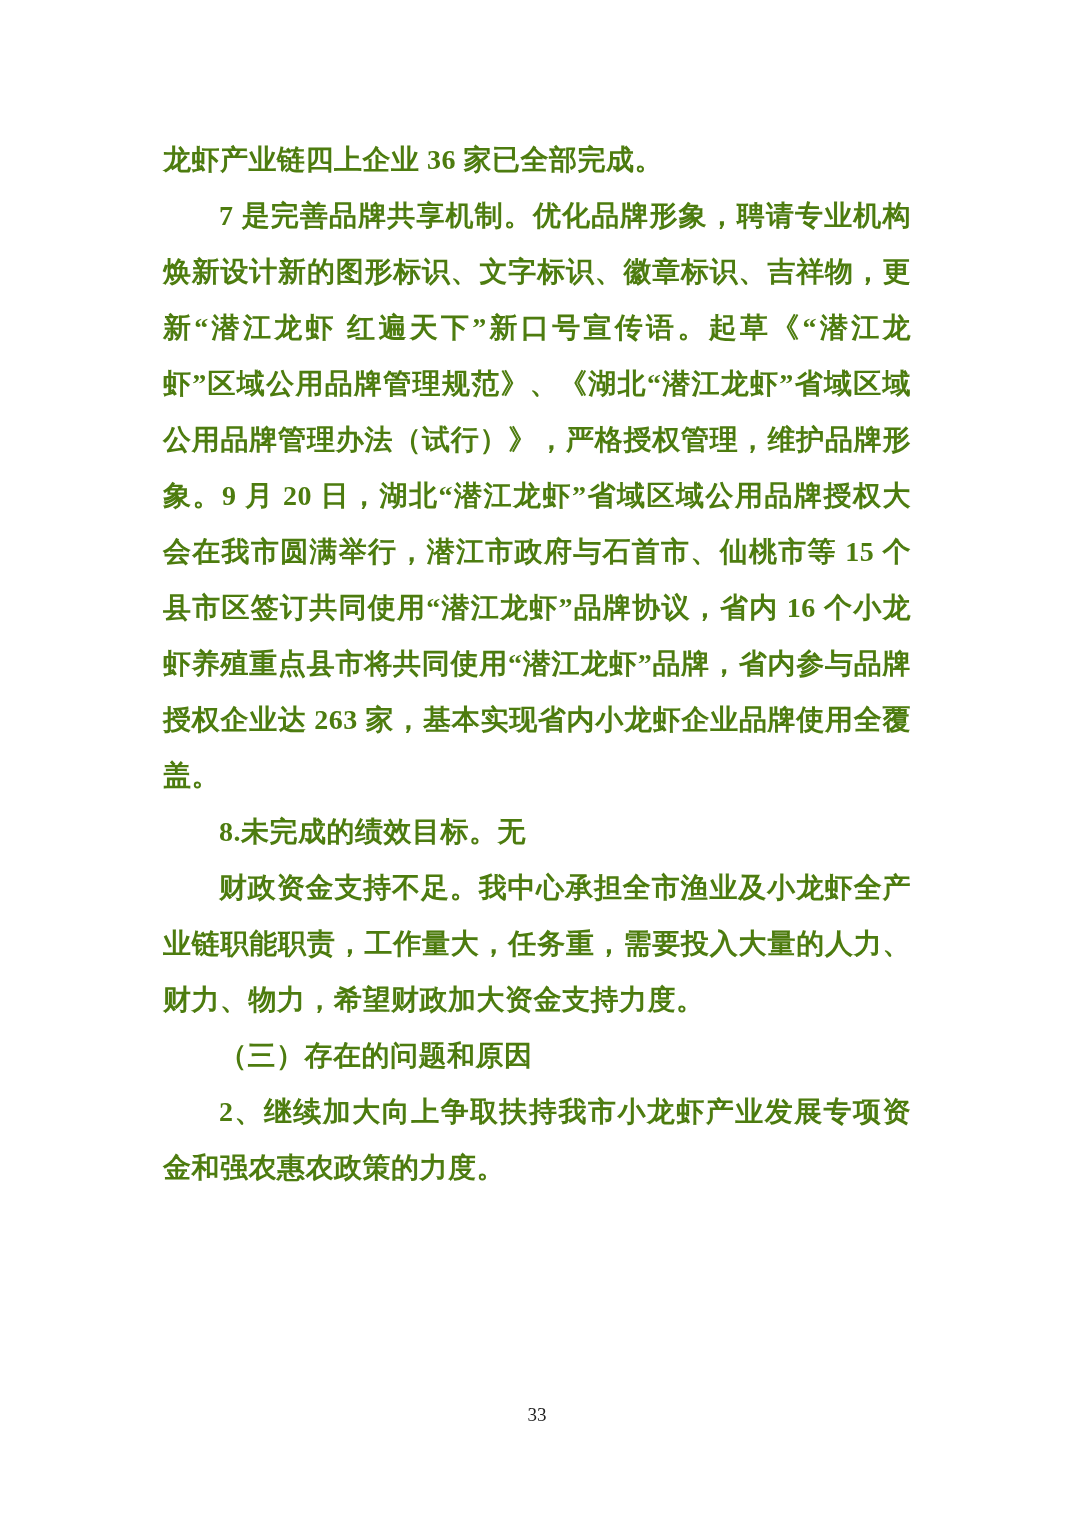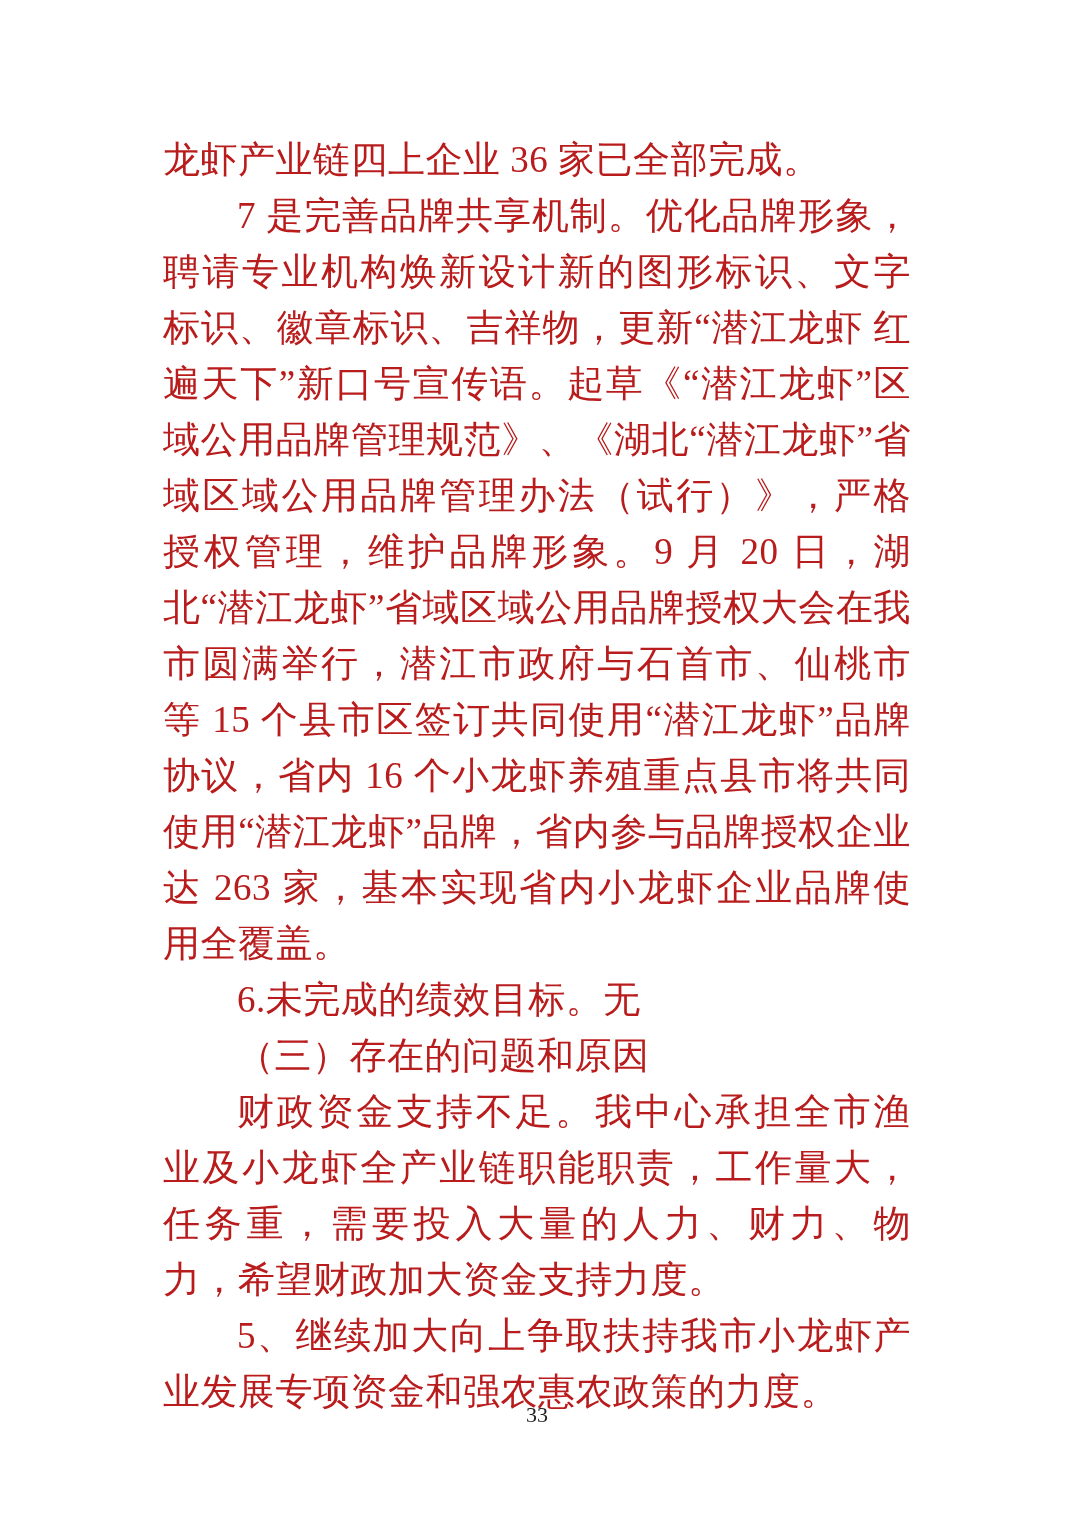--- a/index.html
+++ b/index.html
@@ -13,55 +13,56 @@
     height: 1520px;
     background: #ffffff;
     overflow: hidden;
   }
   .text-body {
     position: absolute;
     left: 163px;
     top: 132px;
     width: 748px;
     font-family: "Liberation Serif", "DejaVu Serif", serif;
-    font-size: 37px;
+    font-size: 28px;
     line-height: 56px;
-    color: #b91c1c;
+    color: #4d7c0f;
     text-align: justify;
     text-justify: inter-ideograph;
     letter-spacing: 0.5px;
+    font-weight: bold;
   }
   .para {
     margin: 0;
     padding: 0;
     text-indent: 2em;
   }
   .para.no-indent {
     text-indent: 0;
   }
   .footer {
     position: absolute;
     left: 0;
     right: 0;
     top: 1400px;
     text-align: center;
     font-family: "Liberation Serif", "DejaVu Serif", serif;
-    font-size: 22px;
+    font-size: 19px;
     line-height: 30px;
     color: #1f1f1f;
   }
 </style>
 </head>
 <body>
 
 <div class="page">
   <div class="text-body">
     <p class="para no-indent">龙虾产业链四上企业 36 家已全部完成。</p>
     <p class="para">7 是完善品牌共享机制。优化品牌形象，聘请专业机构焕新设计新的图形标识、文字标识、徽章标识、吉祥物，更新“潜江龙虾 红遍天下”新口号宣传语。起草《“潜江龙虾”区域公用品牌管理规范》、《湖北“潜江龙虾”省域区域公用品牌管理办法（试行）》，严格授权管理，维护品牌形象。9 月 20 日，湖北“潜江龙虾”省域区域公用品牌授权大会在我市圆满举行，潜江市政府与石首市、仙桃市等 15 个县市区签订共同使用“潜江龙虾”品牌协议，省内 16 个小龙虾养殖重点县市将共同使用“潜江龙虾”品牌，省内参与品牌授权企业达 263 家，基本实现省内小龙虾企业品牌使用全覆盖。</p>
-    <p class="para">6.未完成的绩效目标。无</p>
+    <p class="para">8.未完成的绩效目标。无</p>
+    <p class="para">财政资金支持不足。我中心承担全市渔业及小龙虾全产业链职能职责，工作量大，任务重，需要投入大量的人力、财力、物力，希望财政加大资金支持力度。</p>
     <p class="para">（三）存在的问题和原因</p>
-    <p class="para">财政资金支持不足。我中心承担全市渔业及小龙虾全产业链职能职责，工作量大，任务重，需要投入大量的人力、财力、物力，希望财政加大资金支持力度。</p>
-    <p class="para">5、继续加大向上争取扶持我市小龙虾产业发展专项资金和强农惠农政策的力度。</p>
+    <p class="para">2、继续加大向上争取扶持我市小龙虾产业发展专项资金和强农惠农政策的力度。</p>
   </div>
   <div class="footer">
     <span>33</span>
   </div>
 </div>
 
 </body></html>

